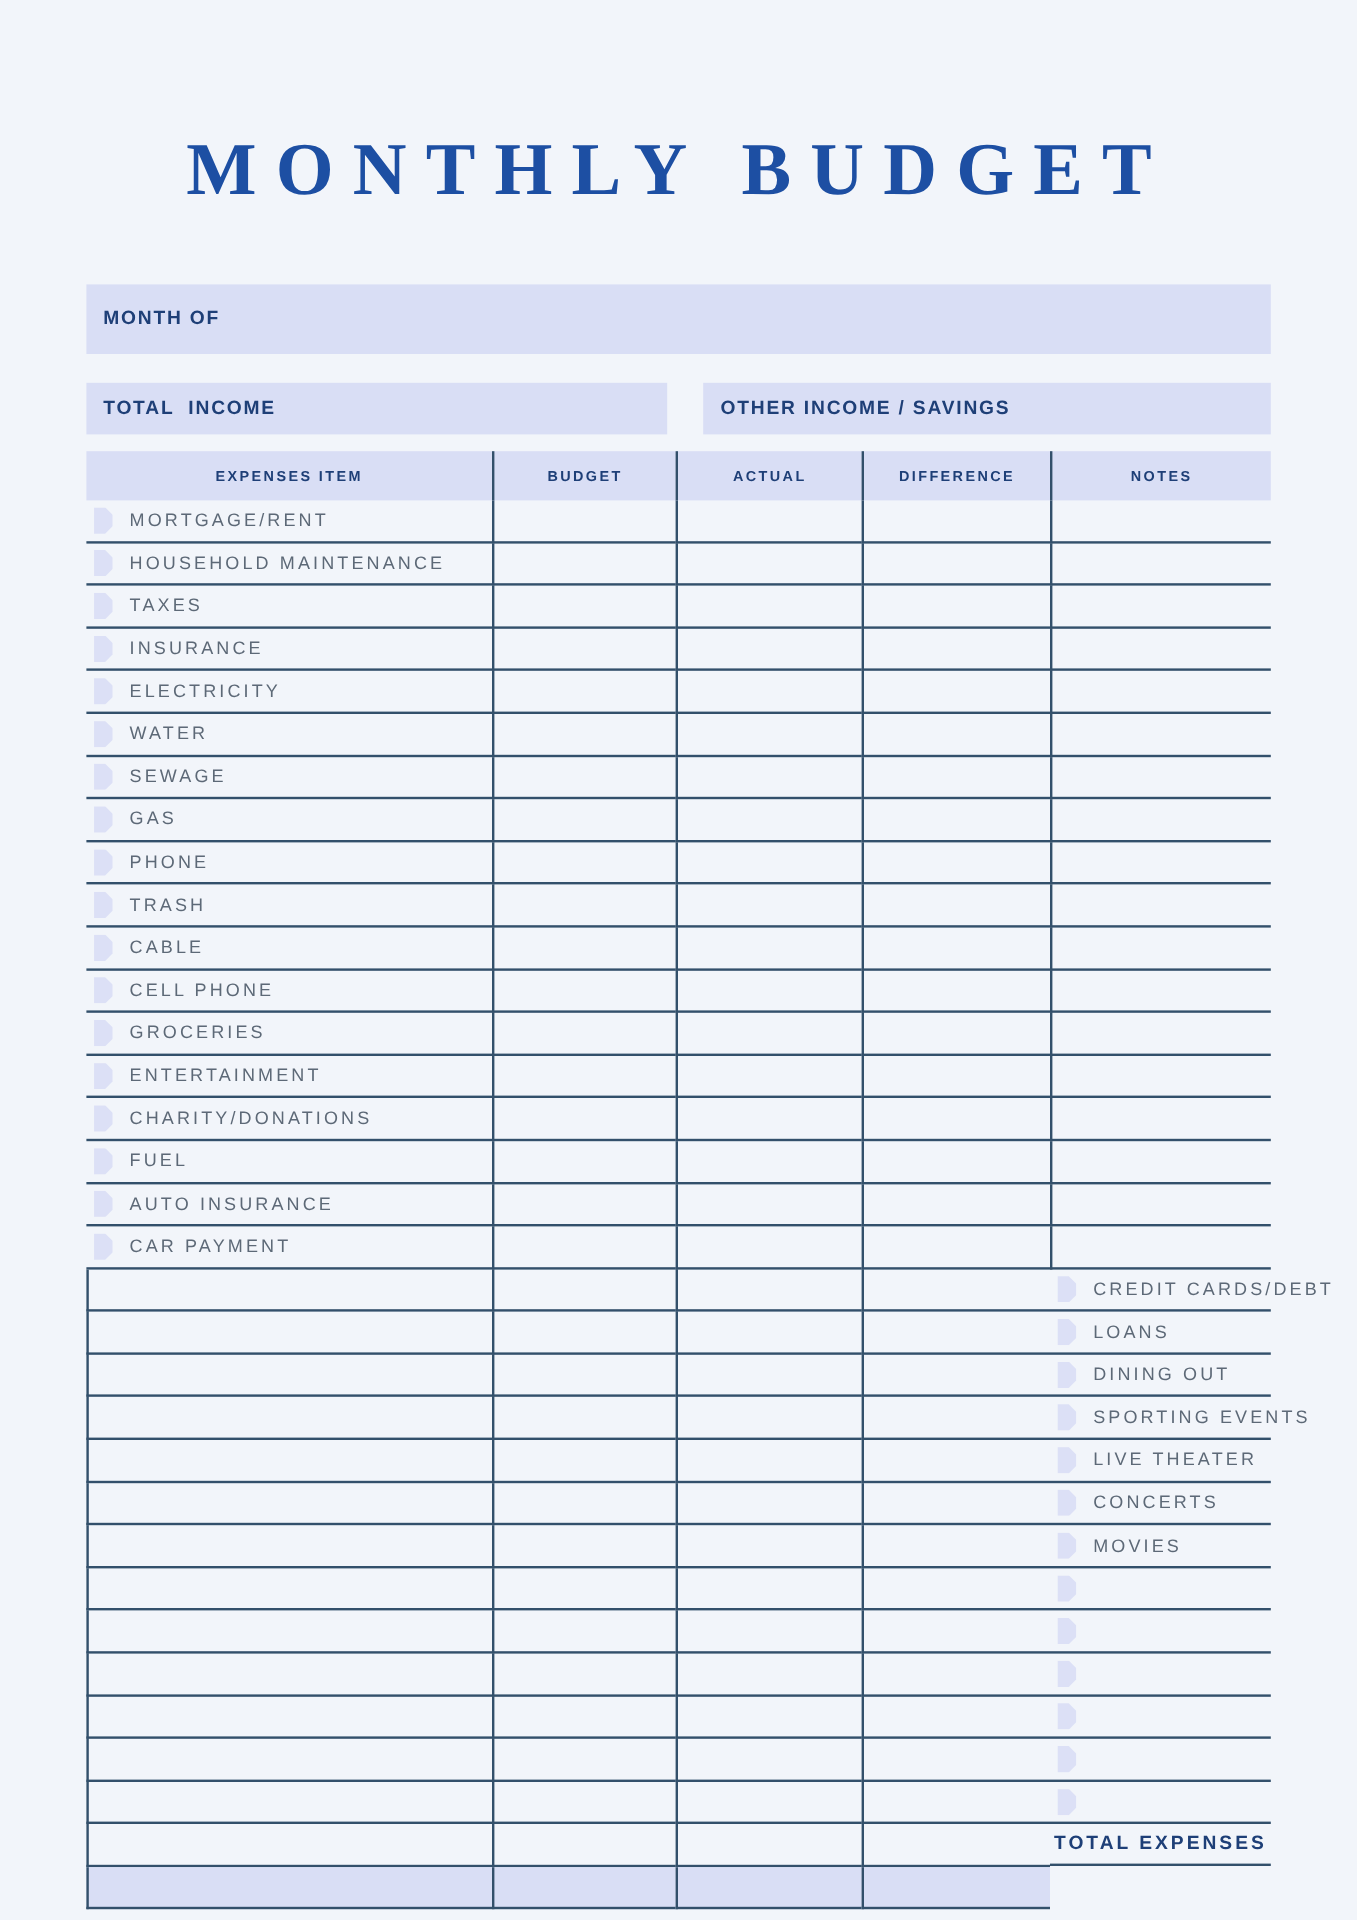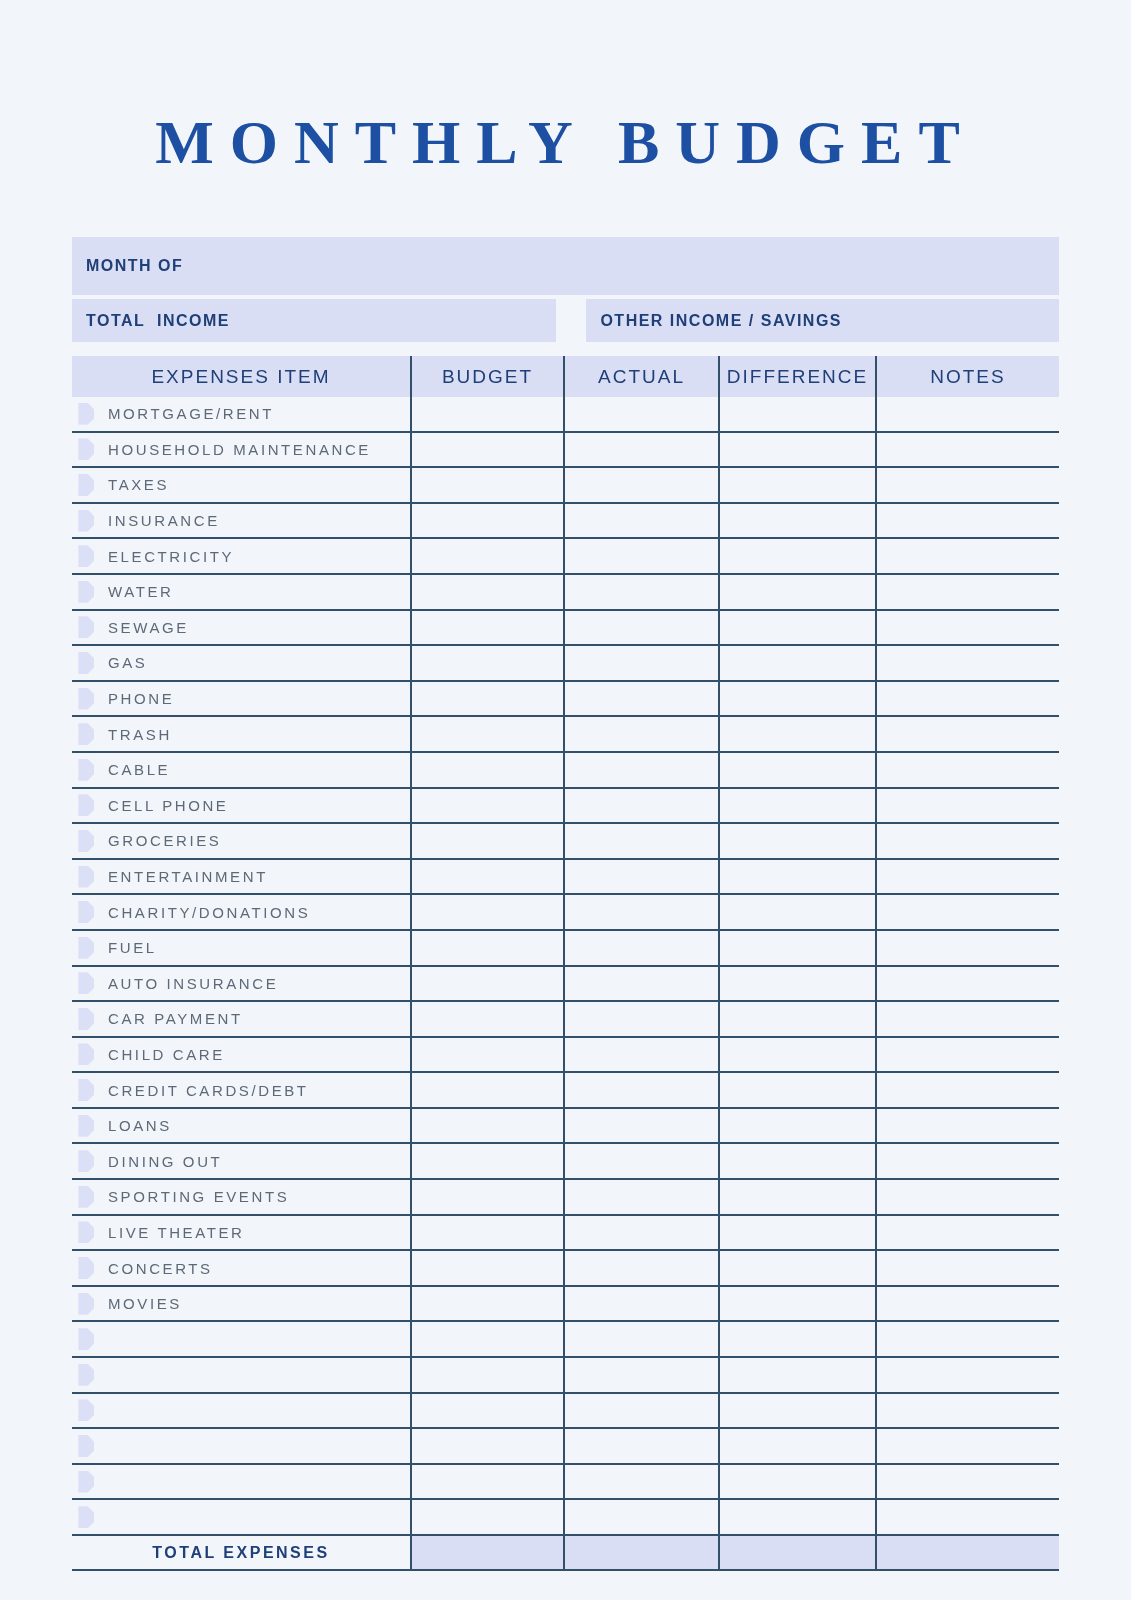--- a/index.html
+++ b/index.html
@@ -33,41 +33,41 @@
     margin-top:32px;
   }
 
   .month-bar{
     margin-top:55px;
     height:58px;
     background:var(--fill);
     display:flex;align-items:center;
     padding-left:14px;
   }
-  .income-row{display:flex;gap:30px;margin-top:4px;}
+  .income-row{display:flex;gap:30px;margin-top:24px;}
   .income-field{
     height:43px;background:var(--fill);
     display:flex;align-items:center;padding-left:14px;
   }
   .income-field.left{width:491px;}
   .income-field.right{width:479px;}
   .bar-label{
     font-weight:700;font-size:16px;letter-spacing:1.5px;
     color:var(--navy);white-space:pre;
   }
 
   .btable{
     margin-top:14px;
     display:grid;
     grid-template-columns:338px 153px 155px 157px 184px;
   }
   .hcell{
     height:41px;background:var(--fill);
     display:flex;align-items:center;justify-content:center;
-    font-weight:400;font-size:19px;letter-spacing:2px;color:var(--navy);
+    font-weight:700;font-size:12px;letter-spacing:2px;color:var(--navy);
   }
   .vline{border-left:2px solid var(--line);}
   .bcell{
     height:35.6px;
     border-bottom:2px solid var(--line);
   }
   .label-cell{
     display:flex;align-items:center;text-align:right;
   }
   .bullet{
@@ -253,24 +253,20 @@
       <div class="bcell vline"></div>
       <div class="bcell vline"></div>
       <div class="bcell label-cell">
         <span class="bullet"></span>
         <span class="item-label">CAR PAYMENT</span>
       </div>
       <div class="bcell vline"></div>
       <div class="bcell vline"></div>
       <div class="bcell vline"></div>
       <div class="bcell vline"></div>
-      <div class="bcell label-cell">
-        <span class="bullet"></span>
-        <span class="item-label">CHILD CARE</span>
-      </div>
       <div class="bcell vline"></div>
       <div class="bcell vline"></div>
       <div class="bcell vline"></div>
       <div class="bcell vline"></div>
       <div class="bcell label-cell">
         <span class="bullet"></span>
         <span class="item-label">CREDIT CARDS/DEBT</span>
       </div>
       <div class="bcell vline"></div>
       <div class="bcell vline"></div>

